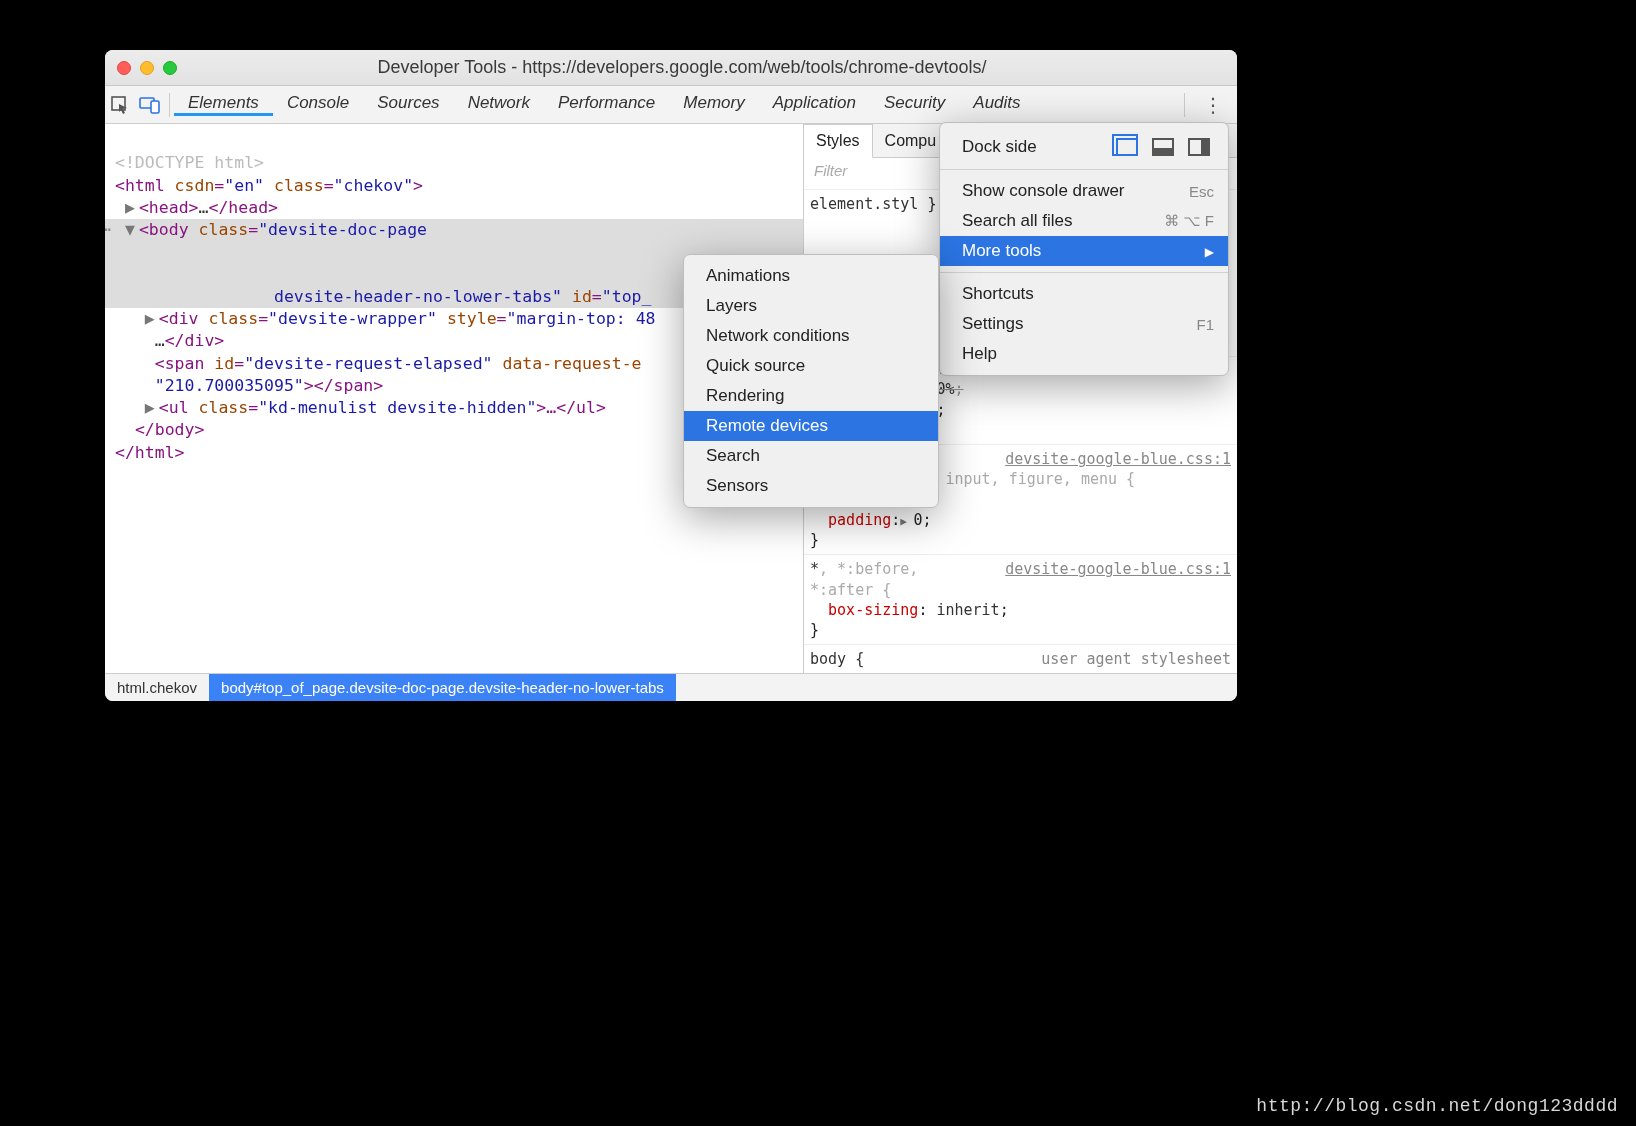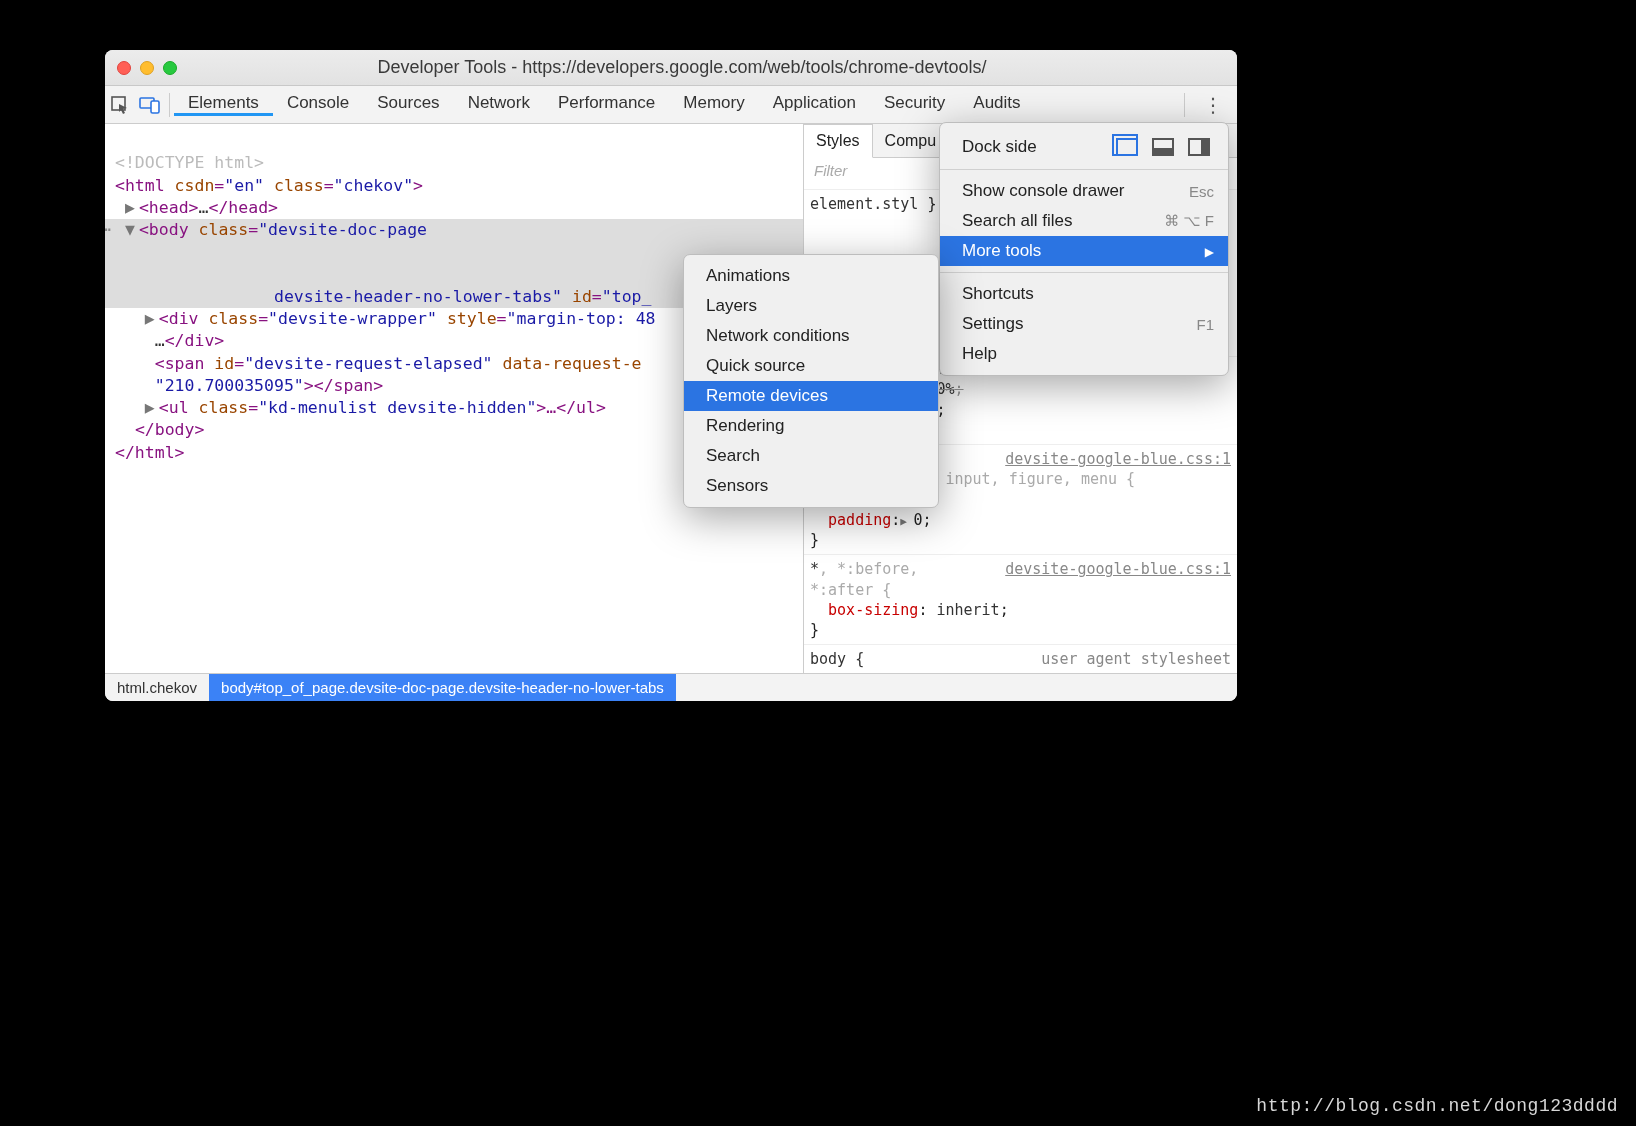--- a/index.html
+++ b/index.html
@@ -46,21 +46,21 @@
     background: #f3f3f3;
     border-bottom: 1px solid #ccc;
     display:flex;
     align-items:center;
     font-size:17px;
     color:#555;
   }
   .topbar .icon-btn { width:30px; display:flex; justify-content:center; align-items:center; cursor:pointer;}
   .topbar .divider { width:1px; height:24px; background:#ccc; margin:0 4px;}
   .tabs { display:flex; gap:0; }
-  .tab { padding:0 14px; cursor:pointer; color:#333; }
+  .tab { padding:0 14px; cursor:pointer; color:#333;font-style:italic; }
   .tab.active { color:#333; border-bottom:3px solid #2196f3; }
   .topbar .spacer { flex:1; }
   .kebab { padding:0 14px; font-size:20px; cursor:pointer; color:#555;}
   .main { flex:1; display:flex; overflow:hidden; position:relative;}
   .elements { flex:1; background:#fff; font-family: Menlo, Monaco, monospace; font-size:16.5px; line-height:1.35; overflow:hidden;}
   .code { padding:6px 0 0 10px; white-space:pre; color:#333;}
   .doctype { color:#bbb; }
   .punct  { color:#881280; }
   .attr   { color:#994500; }
   .val    { color:#1a1aa6; }
@@ -285,21 +285,21 @@
     <div class="mi">
         <span>Help</span>
       </div>
   </div>
 
   <div class="menu" style="top:204px; left:578px; width:256px;">
     <div class="mi">Animations</div>
     <div class="mi">Layers</div>
     <div class="mi">Network conditions</div>
     <div class="mi">Quick source</div>
+    <div class="mi">Rendering</div>
     <div class="mi h">Remote devices</div>
-    <div class="mi">Rendering</div>
     <div class="mi">Search</div>
     <div class="mi">Sensors</div>
   </div>
 
 </div>
 
 <div class="watermark">http://blog.csdn.net/dong123dddd</div>
 
 </body></html>

